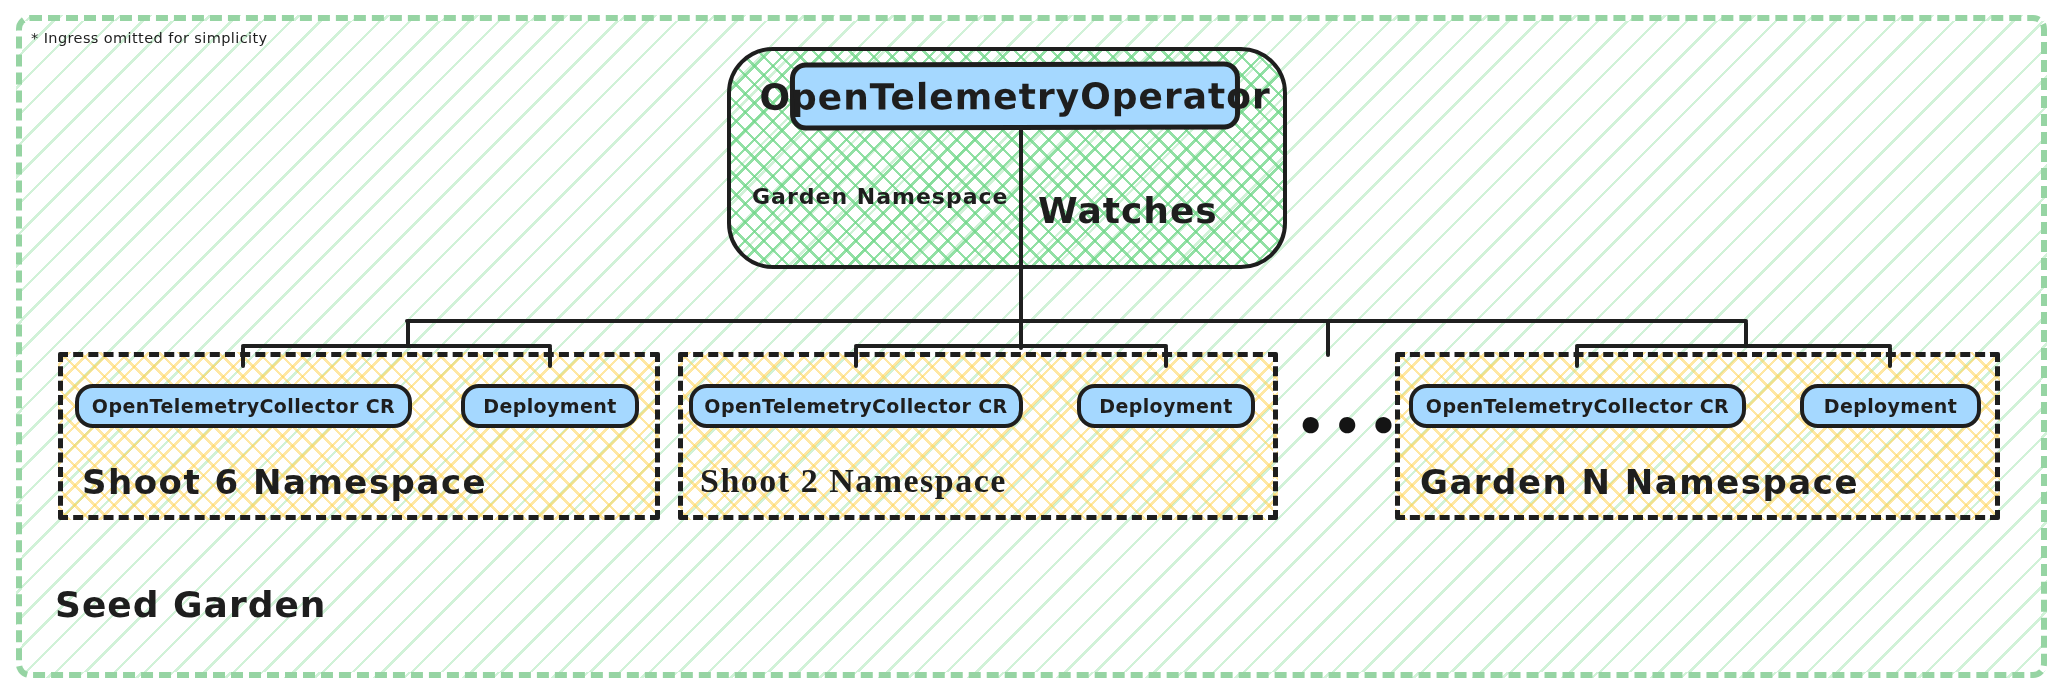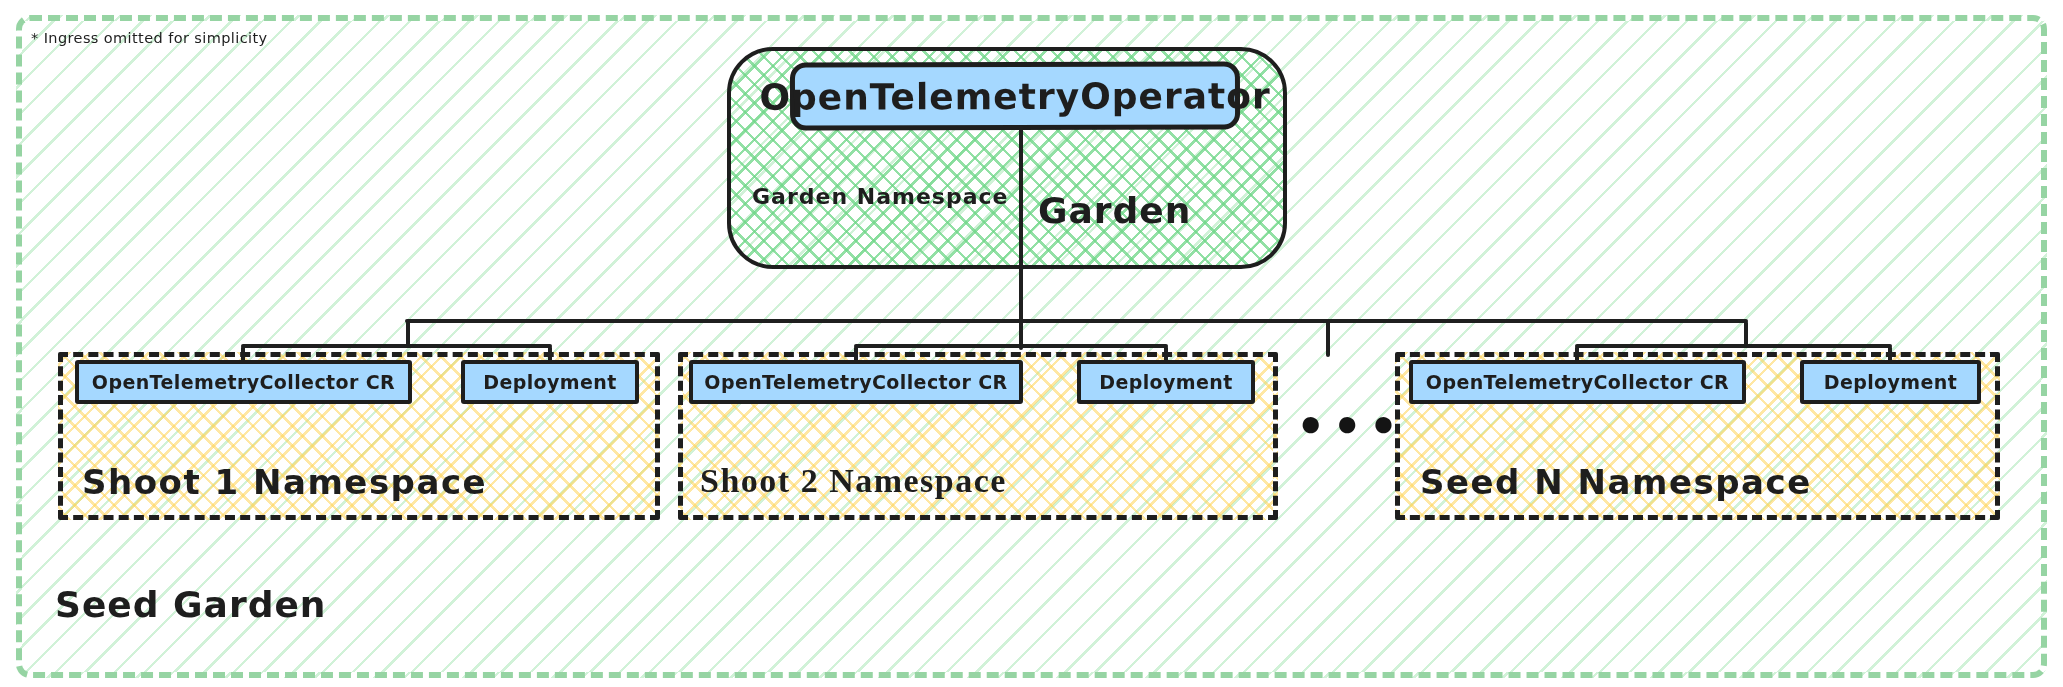--- a/index.html
+++ b/index.html
@@ -39,22 +39,22 @@
   
   .shoot{
     position:absolute;top:352px;height:158px;
     border:5px dashed #1e1e1e;border-radius:2px;
     background:
       repeating-linear-gradient(45deg,rgba(255,212,88,0.55) 0 2.5px,transparent 2.5px 14px),
       repeating-linear-gradient(135deg,rgba(255,212,88,0.55) 0 2.5px,transparent 2.5px 14px);
   }
   .shoot-label{position:absolute;top:462px;font-size:34px;font-weight:bold;letter-spacing:1.5px;white-space:nowrap;}
   .node{
-    position:absolute;top:360px;height:36px;
-    border:4px solid #1e1e1e;border-radius:3px;background:#a5d8ff;
+    position:absolute;top:384px;height:36px;
+    border:4px solid #1e1e1e;border-radius:18px;background:#a5d8ff;
     display:flex;align-items:center;justify-content:center;
     font-size:19px;font-weight:bold;letter-spacing:.4px;white-space:nowrap;
   }
   .ellipsis{
     position:absolute;left:1296px;top:396px;font-size:46px;font-weight:bold;
     letter-spacing:7px;color:#141414;line-height:60px;
   }
 </style>
 </head>
 <body>
@@ -63,45 +63,45 @@
 
   <div class="outer"></div>
   <div class="annotation">* Ingress omitted for simplicity</div>
   <div class="seed-label">Seed Garden</div>
 
   <div class="garden"></div>
   <div class="garden-label">Garden Namespace</div>
   <div class="operator">OpenTelemetryOperator</div>
 
   <div class="line" style="left:1019px;top:125px;width:4px;height:225px;"></div>
-  <div class="watches-label">Garden</div>
+  <div class="watches-label">Watches</div>
   <div class="line" style="left:405px;top:319px;width:1343px;height:4px;"></div>
   <div class="line" style="left:406px;top:321px;width:4px;height:27px;"></div>
   <div class="line" style="left:1326px;top:321px;width:4px;height:36px;"></div>
   <div class="line" style="left:1744px;top:321px;width:4px;height:27px;"></div>
 
   <div class="shoot" style="left:58px;width:592px;"></div>
   <div class="line" style="left:241px;top:344px;width:311px;height:4px;"></div>
   <div class="line" style="left:241px;top:346px;width:4px;height:22px;"></div>
   <div class="line" style="left:548px;top:346px;width:4px;height:22px;"></div>
   <div class="node" style="left:75px;width:329px;">OpenTelemetryCollector CR</div>
   <div class="node" style="left:461px;width:170px;">Deployment</div>
-  <div class="shoot-label" style="left:82px;">Shoot 1 Namespace</div>
+  <div class="shoot-label" style="left:82px;">Shoot 6 Namespace</div>
 
   <div class="shoot" style="left:678px;width:590px;"></div>
   <div class="line" style="left:854px;top:344px;width:314px;height:4px;"></div>
   <div class="line" style="left:854px;top:346px;width:4px;height:22px;"></div>
   <div class="line" style="left:1164px;top:346px;width:4px;height:22px;"></div>
   <div class="node" style="left:689px;width:326px;">OpenTelemetryCollector CR</div>
   <div class="node" style="left:1077px;width:170px;">Deployment</div>
   <div class="shoot-label" style="left:700px;font-family:Liberation Serif, serif;">Shoot 2 Namespace</div>
 
   <div class="ellipsis">•••</div>
 
   <div class="shoot" style="left:1395px;width:595px;"></div>
   <div class="line" style="left:1575px;top:344px;width:317px;height:4px;"></div>
   <div class="line" style="left:1575px;top:346px;width:4px;height:22px;"></div>
   <div class="line" style="left:1888px;top:346px;width:4px;height:22px;"></div>
   <div class="node" style="left:1409px;width:329px;">OpenTelemetryCollector CR</div>
   <div class="node" style="left:1800px;width:173px;">Deployment</div>
-  <div class="shoot-label" style="left:1420px;">Seed N Namespace</div>
+  <div class="shoot-label" style="left:1420px;">Garden N Namespace</div>
 
 </div>
 
 </body></html>

